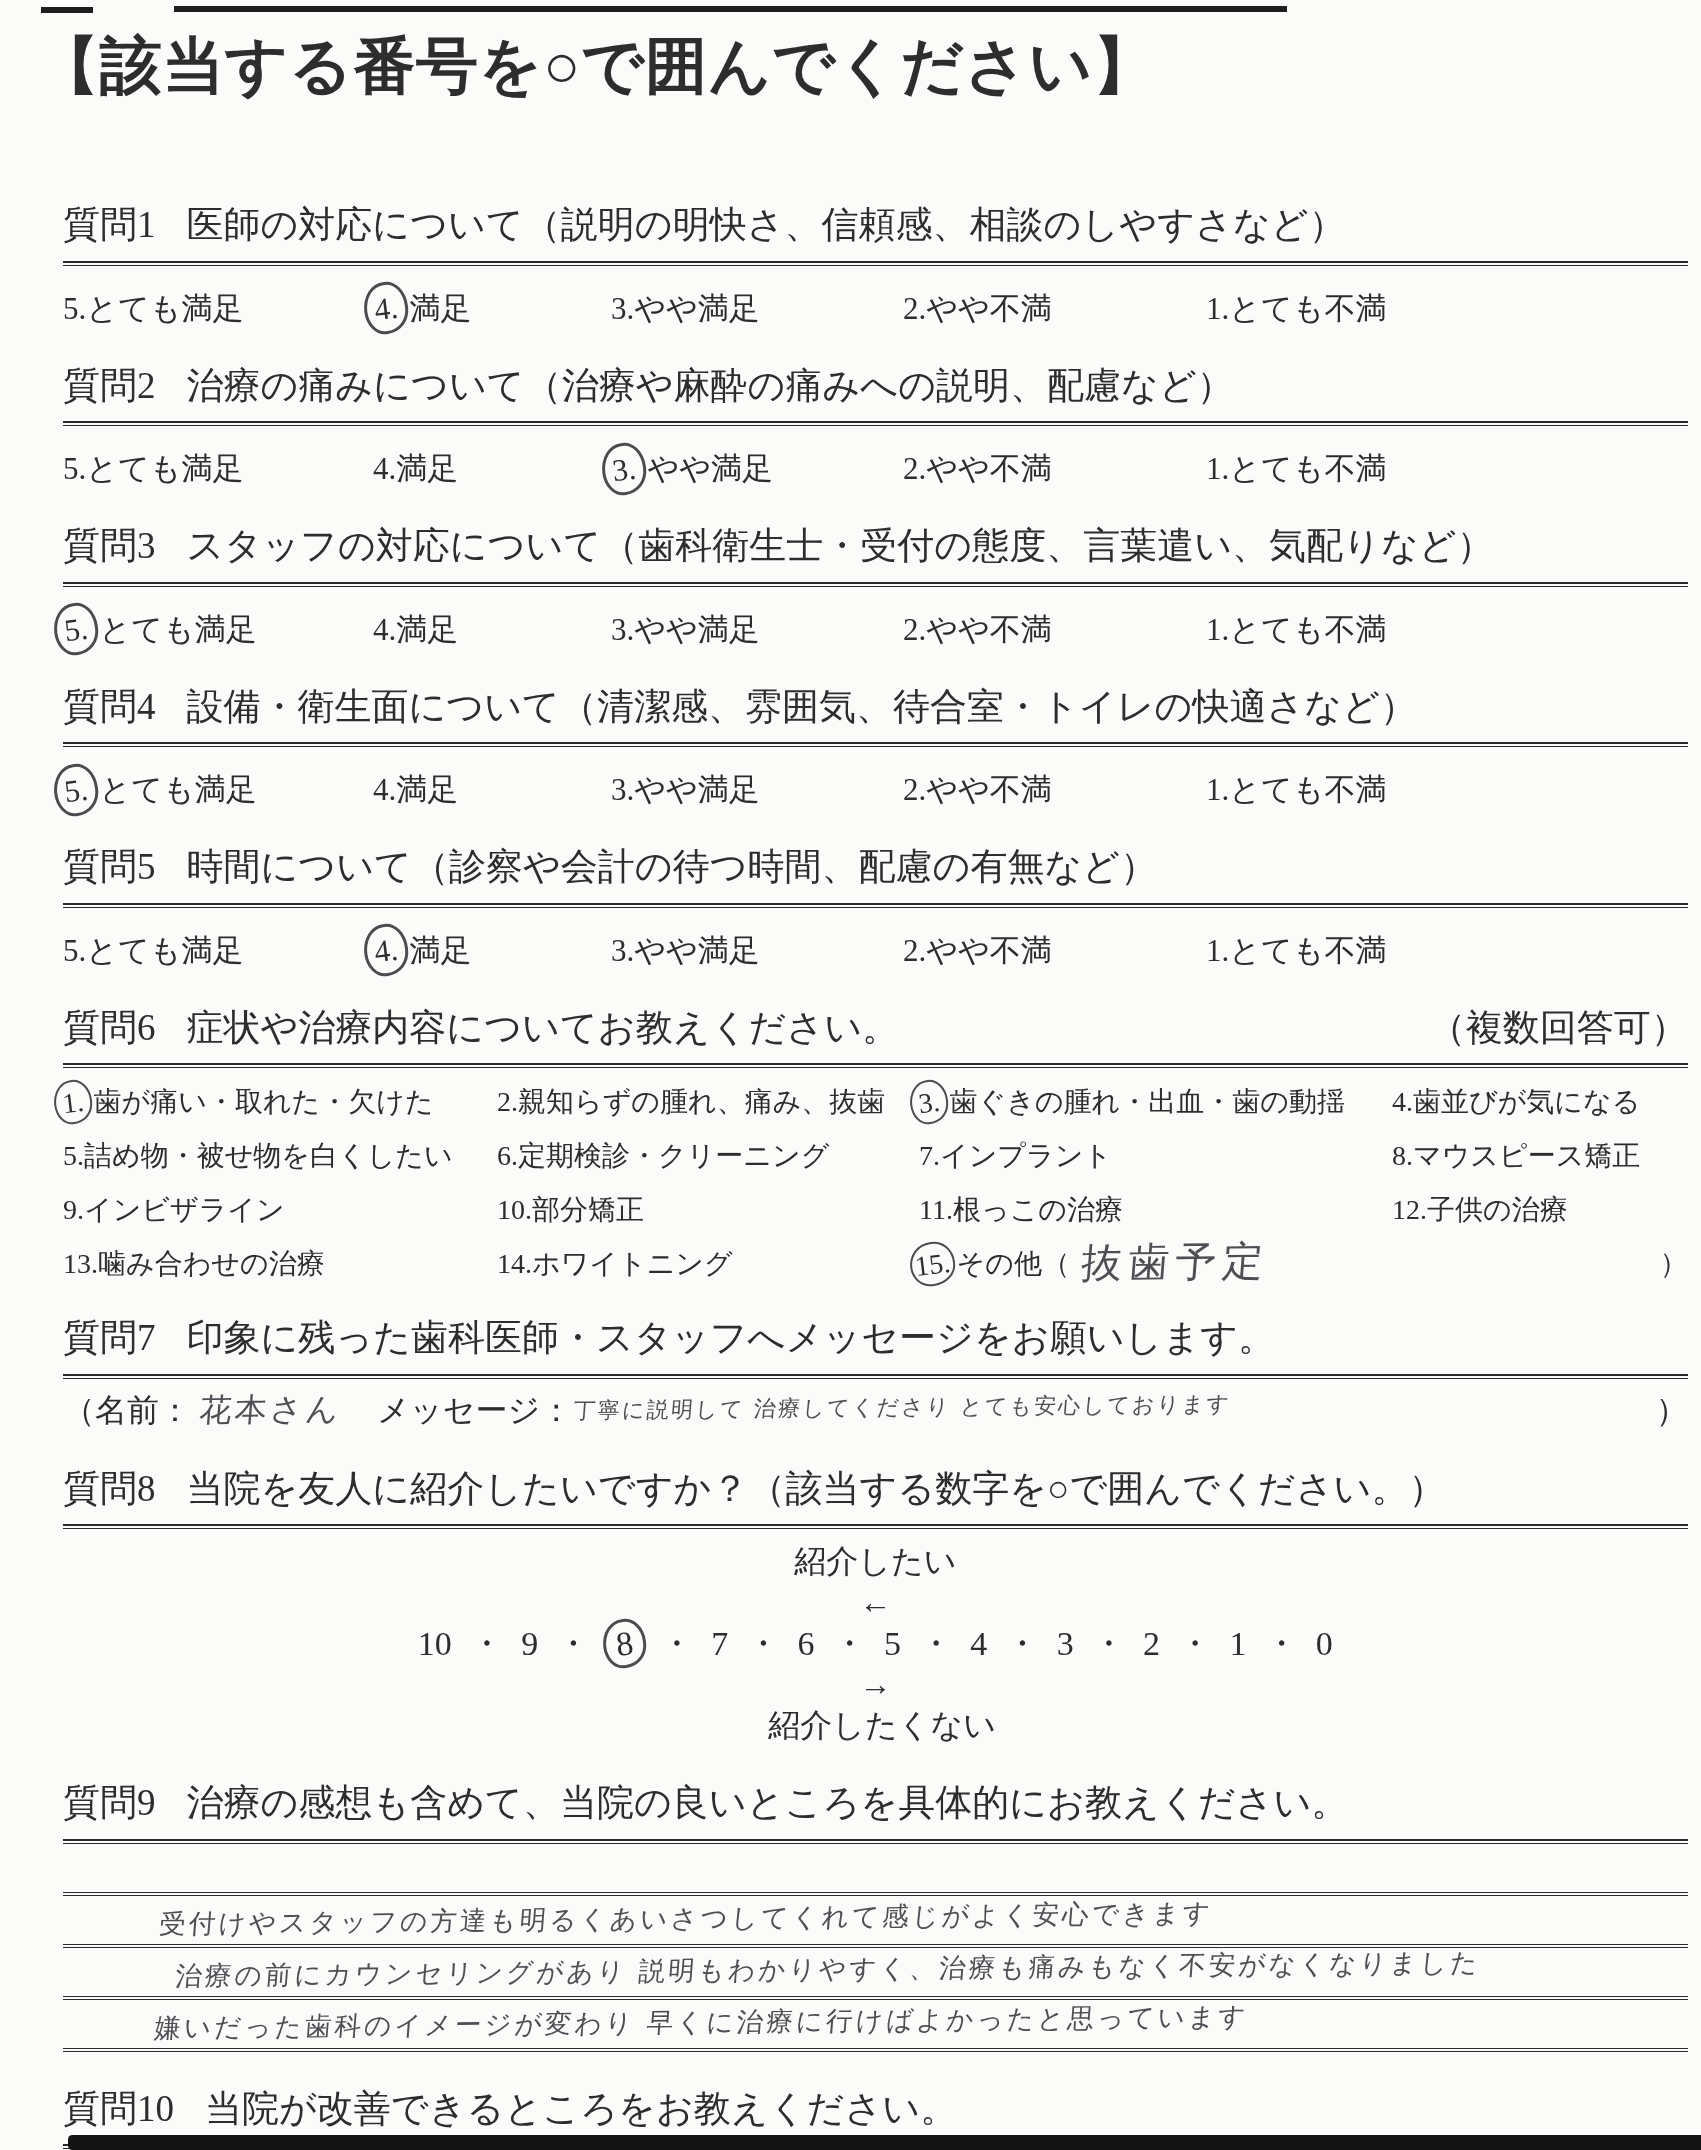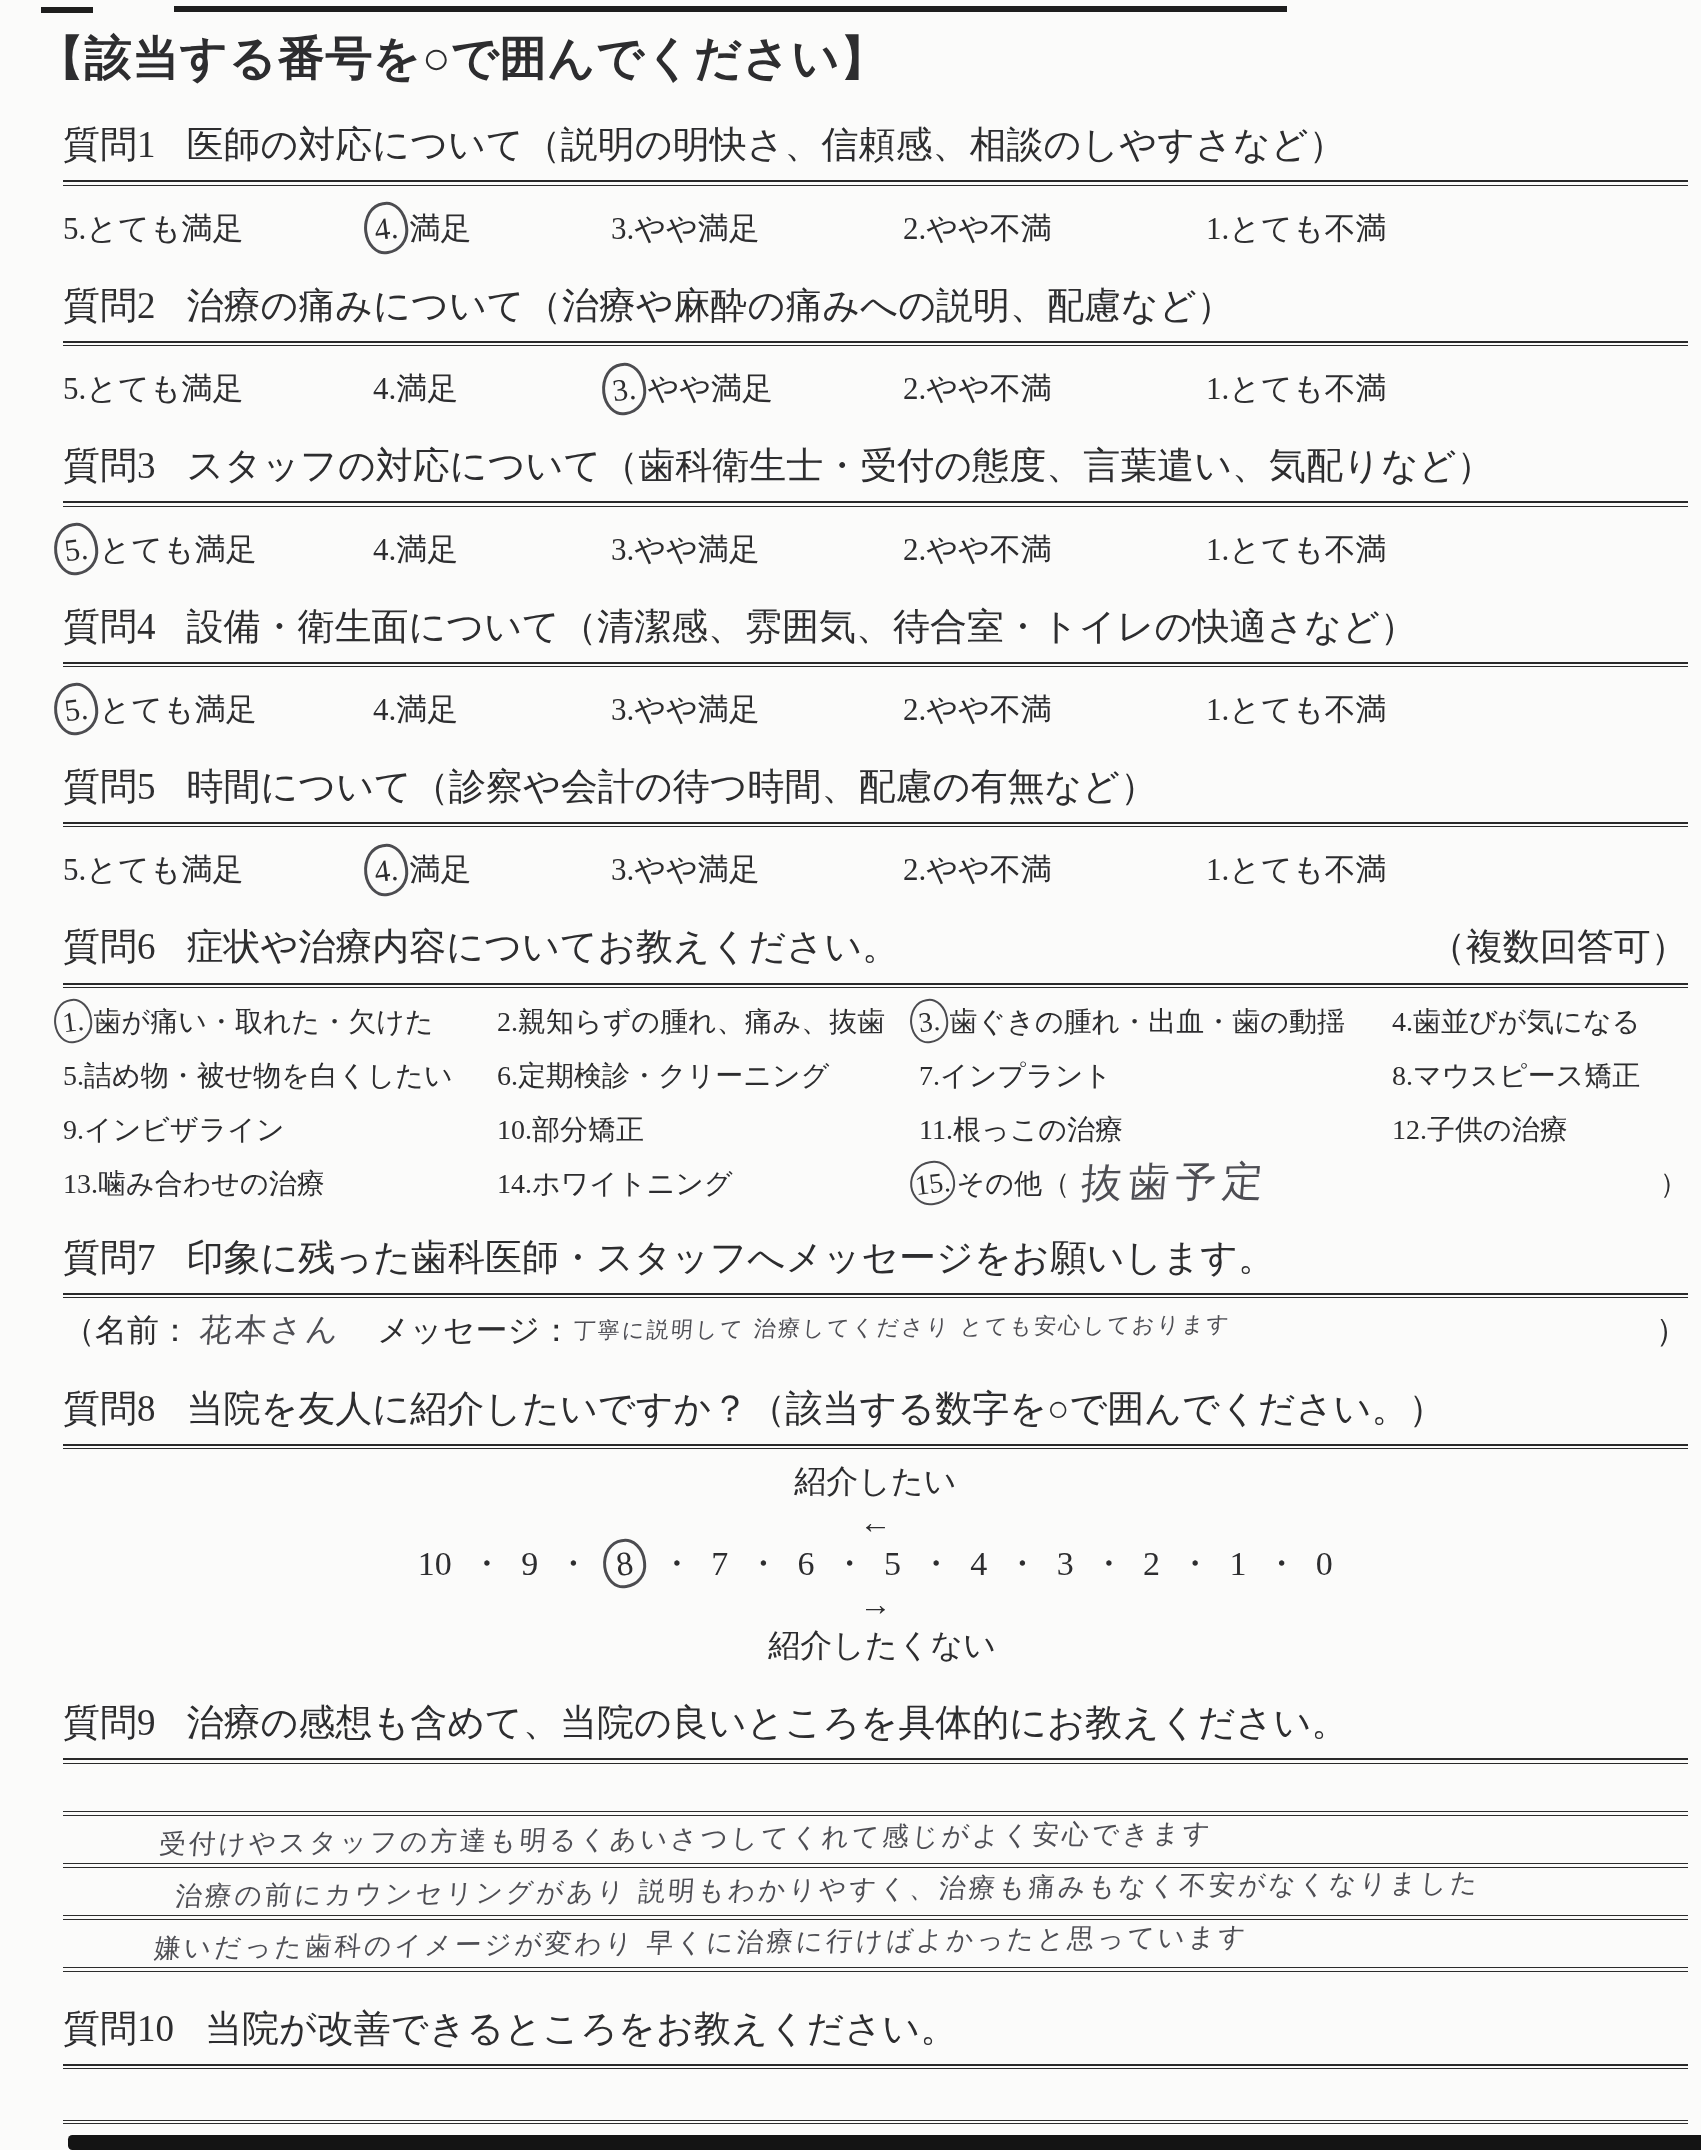--- a/index.html
+++ b/index.html
@@ -12,26 +12,26 @@
     overflow:hidden;
   }
   .top-line-a { position:absolute; top:7.4px; left:41px; width:52px; height:5.2px; background:#1e1e1e; }
   .top-line-b { position:absolute; top:5.9px; left:174px; width:1113px; height:6.6px; background:#1e1e1e; }
   .bottom-band { position:absolute; bottom:1.5px; left:68px; right:0; height:14.8px; background:#141414; border-radius:4.4px 0 0 4.4px; }
 
   .content { position:relative; padding-top:31px; }
 
   .title {
     margin:0 0 0 37px;
-    font-size:47px; font-weight:bold; letter-spacing:0.7px;
+    font-size:62px; font-weight:bold; letter-spacing:0.7px;
     line-height:1.15;
   }
 
   .qsec { margin:0 13.3px 35px 63px; }
-  .first-q { margin-top:38px; }
+  .first-q { margin-top:101px; }
 
   .q-head { font-size:37px; line-height:44px; display:flex; align-items:baseline; }
   .q-label { margin-right:31px; white-space:nowrap; }
   .q-topic { white-space:nowrap; }
   .q-note { margin-left:auto; white-space:nowrap; }
 
   .rule {
     margin-top:13.3px; height:2.2px;
     border-top:2.2px solid #2a2a2a; border-bottom:1.5px solid #2a2a2a;
   }

